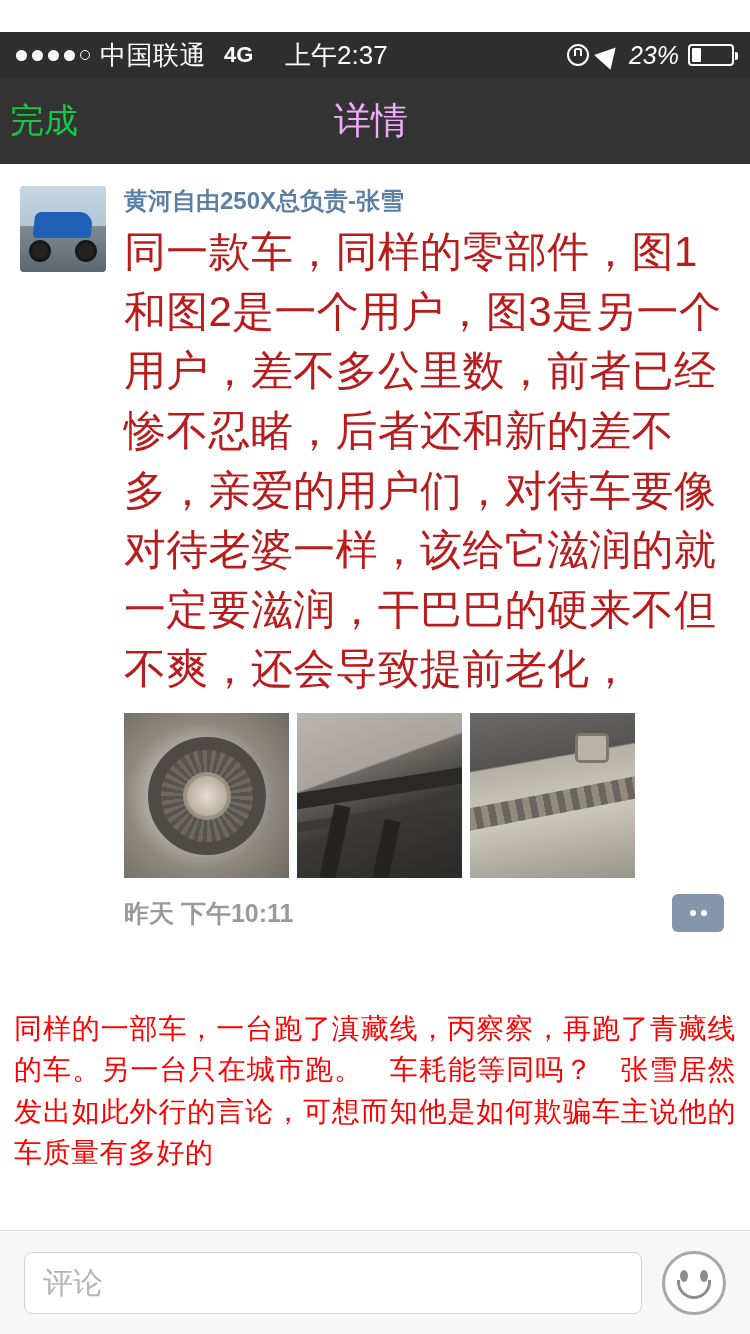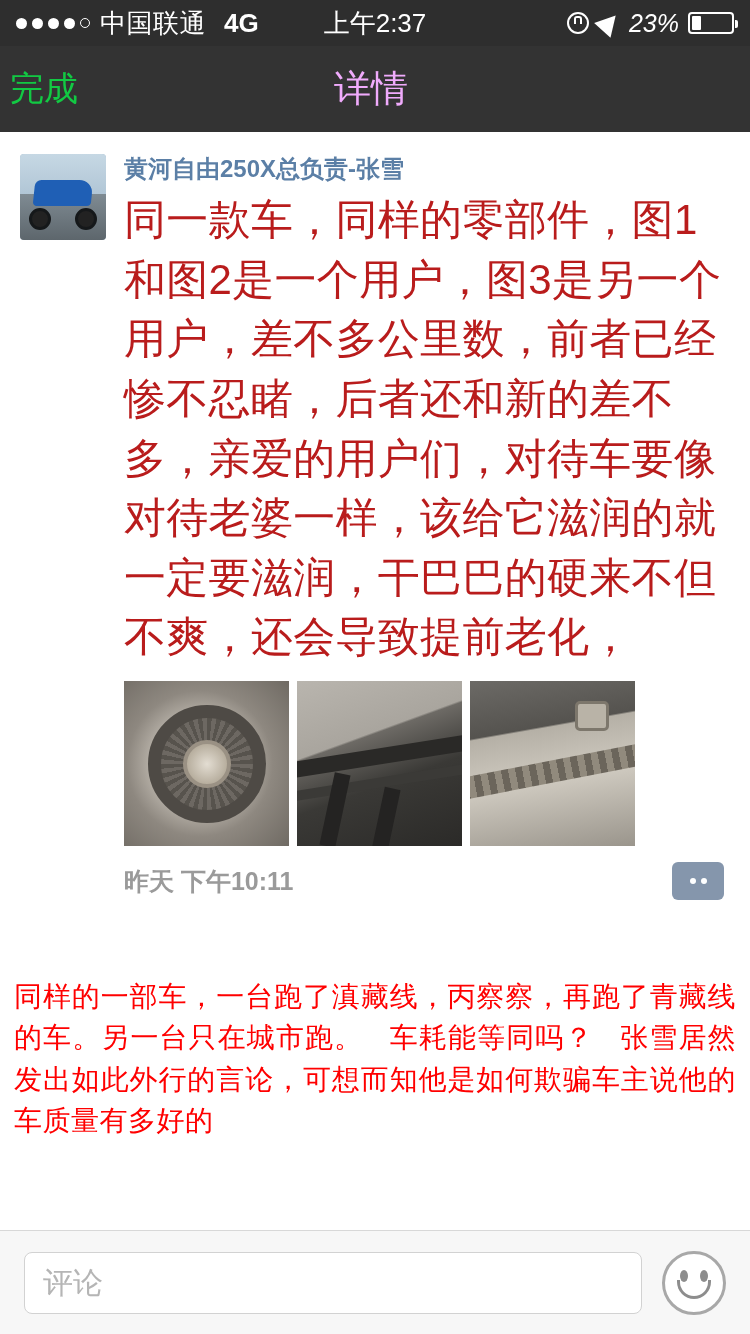--- a/index.html
+++ b/index.html
@@ -27,20 +27,21 @@
   .status-bar {
     height: 46px;
     background: #2e2e2e;
     color: #ffffff;
     display: flex;
     align-items: center;
     padding: 0 16px;
     font-size: 26px;
     flex: none;
     box-sizing: border-box;
+    margin-top: 32px;
   }
   .status-left {
     display: flex;
     align-items: center;
     gap: 10px;
     flex: 1;
   }
   .dots {
     display: flex;
     align-items: center;
@@ -56,28 +57,27 @@
     background: transparent;
     border: 1.5px solid #ffffff;
     width: 8px;
     height: 8px;
   }
   .carrier {
     font-size: 26px;
     letter-spacing: 0.5px;
   }
   .network {
-    font-size: 26px;
+    font-size: 22px;
     margin-left: 8px;
     font-weight: bold;
   }
   .status-center {
     flex: none;
     font-size: 26px;
-    text-align: center;
     min-width: 180px;
   }
   .status-right {
     flex: 1;
     display: flex;
     align-items: center;
     justify-content: flex-end;
     gap: 9px;
     font-size: 25px;
     font-style: italic;

